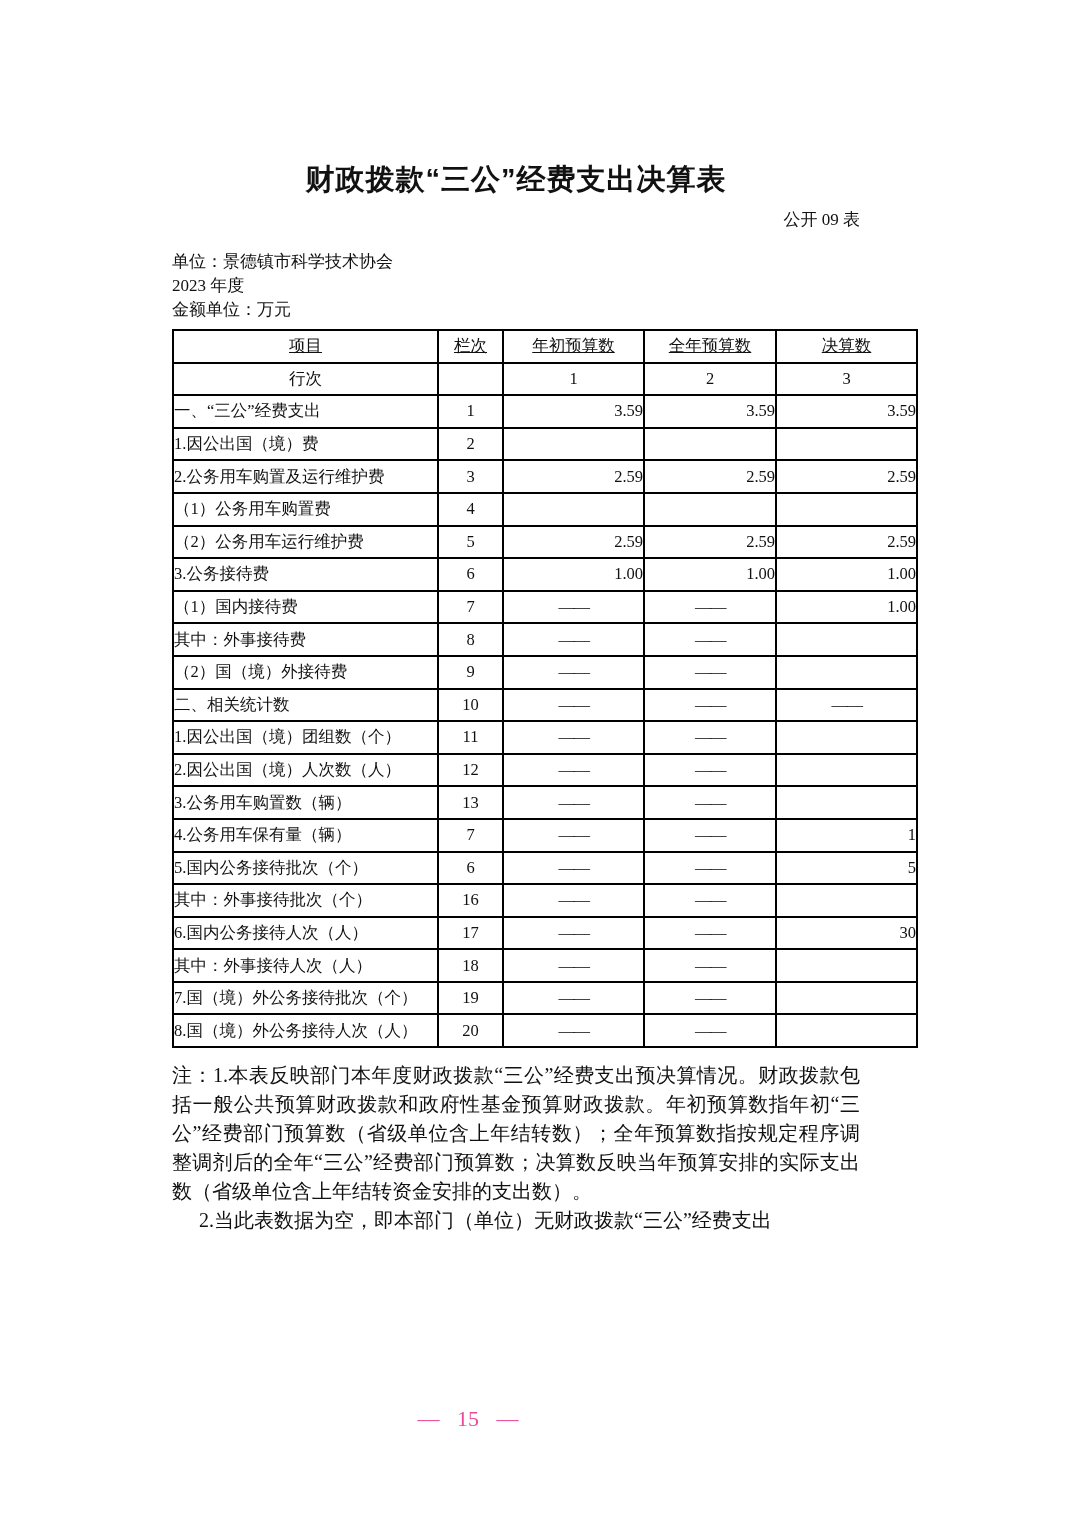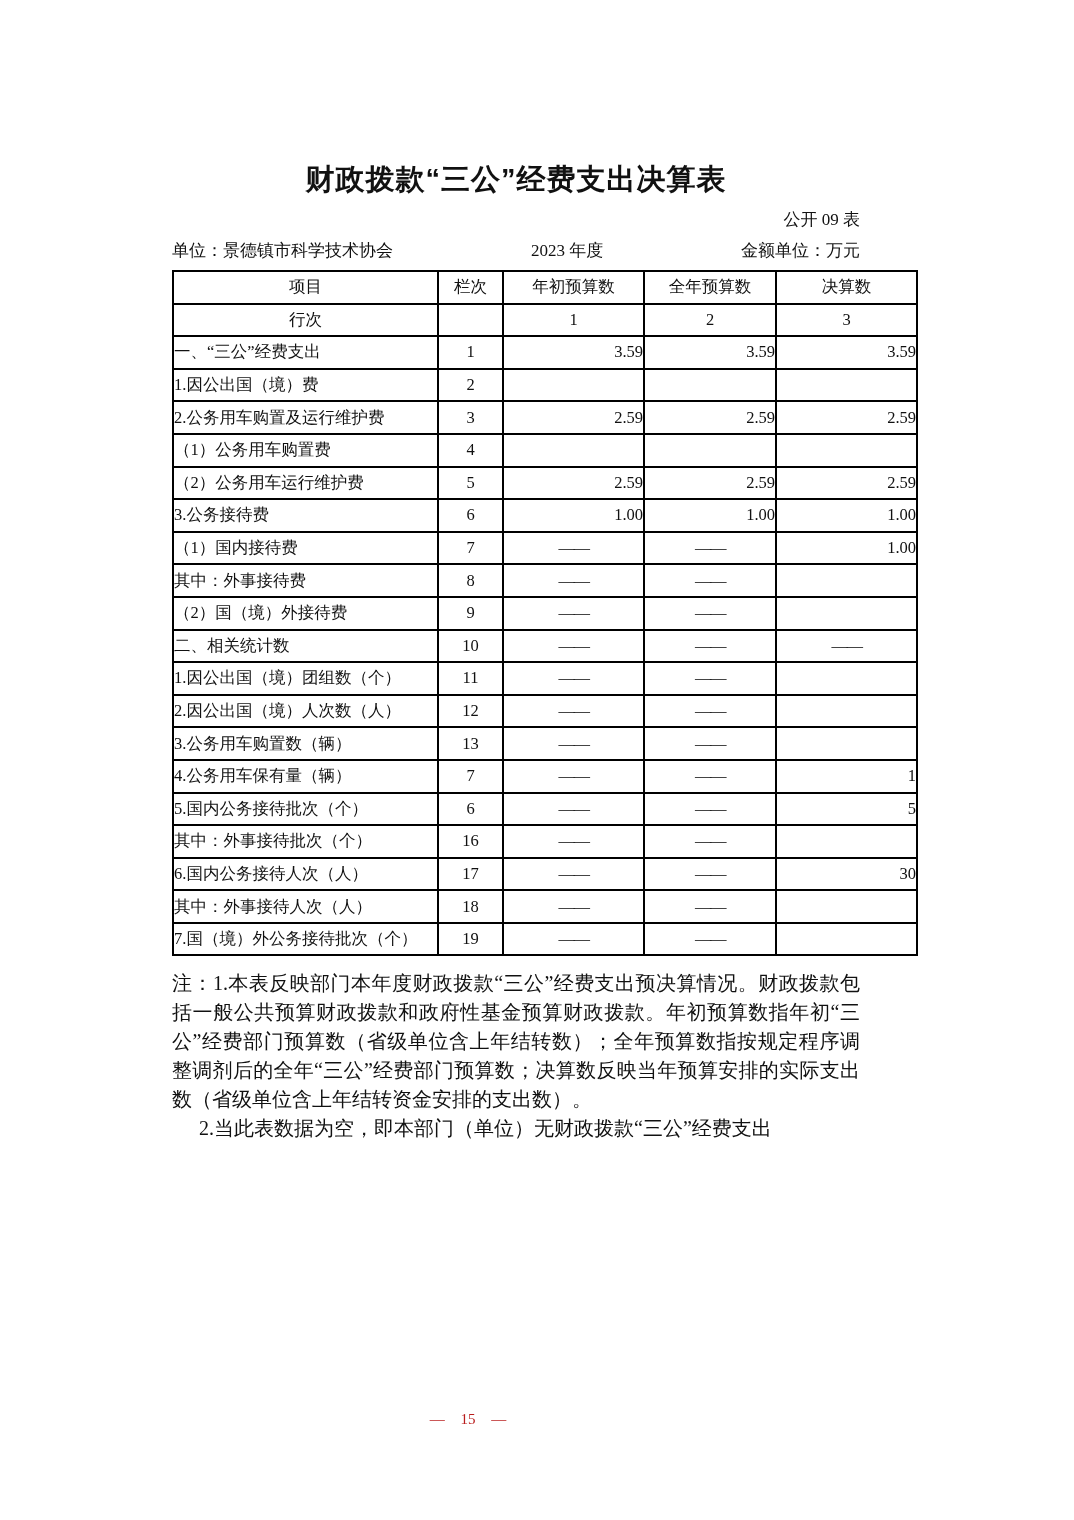--- a/index.html
+++ b/index.html
@@ -30,44 +30,45 @@
     font-family: "Liberation Sans", "DejaVu Sans", sans-serif;
     letter-spacing: 1px;
   }
   .form-code {
     margin-top: 12px;
     text-align: right;
     font-size: 17px;
     line-height: 24px;
   }
   .info-row {
-    margin-top: 7px;
+    margin-top: 18px;
     display: flex;
     justify-content: space-between;
     align-items: baseline;
     font-size: 17px;
     line-height: 24px;
+    flex-direction: column;
   }
   table.accounts {
     margin-top: 7px;
     width: 744px;
     table-layout: fixed;
     border-collapse: collapse;
   }
   table.accounts th,
   table.accounts td {
     border: 2px solid #000000;
     height: 30.6px;
     padding: 0;
     font-size: 16.5px;
     font-weight: 400;
     overflow: hidden;
     white-space: nowrap;
   }
-  table.accounts th { text-align: center; }
+  table.accounts th { text-align: center; text-decoration: underline; }
   td.c-center { text-align: center; }
   td.c-num { text-align: right; padding-right: 8px; }
   td.c-dash { text-align: center; letter-spacing: -1.5px; color: #222; }
   td.item { text-align: left; margin-top: 8px; }
   td.ind0 { padding-left: 5px; }
   td.ind1 { padding-left: 21px; }
   td.ind2 { padding-left: 38px; }
   td.ind3 { padding-left: 72px; }
   .notes {
     margin-top: 13px;
@@ -79,24 +80,24 @@
     margin-top: 23px;
     text-indent: 27px;
     text-align: left;
   }
   .page-number {
     position: absolute;
     top: 1405px;
     left: 0;
     width: 936px;
     text-align: center;
-    font-size: 15px;
+    font-size: 22px;
     line-height: 28px;
     word-spacing: 12px;
-    color: #b91c1c;
+    color: #ec4899;
   }
 </style>
 </head>
 <body>
 
 <div class="content">
 
   <h1 class="doc-title">财政拨款“三公”经费支出决算表</h1>
 
   <div class="form-code">公开 09 表</div>
@@ -258,20 +259,27 @@
           <td class="c-dash">——</td>
           <td class="c-num"></td>
         </tr>
         <tr>
           <td class="item ind1">7.国（境）外公务接待批次（个）</td>
           <td class="c-center">19</td>
           <td class="c-dash">——</td>
           <td class="c-dash">——</td>
           <td class="c-num"></td>
         </tr>
+        <tr>
+          <td class="item ind1">8.国（境）外公务接待人次（人）</td>
+          <td class="c-center">20</td>
+          <td class="c-dash">——</td>
+          <td class="c-dash">——</td>
+          <td class="c-num"></td>
+        </tr>
       </tbody>
   </table>
 
   <div class="notes">
     <p class="note-1" style="margin:0">注：1.本表反映部门本年度财政拨款“三公”经费支出预决算情况。财政拨款包括一般公共预算财政拨款和政府性基金预算财政拨款。年初预算数指年初“三公”经费部门预算数（省级单位含上年结转数）；全年预算数指按规定程序调整调剂后的全年“三公”经费部门预算数；决算数反映当年预算安排的实际支出数（省级单位含上年结转资金安排的支出数）。</p>
     <p class="note-2" style="margin:0">2.当此表数据为空，即本部门（单位）无财政拨款“三公”经费支出</p>
   </div>
 
 </div>
 

